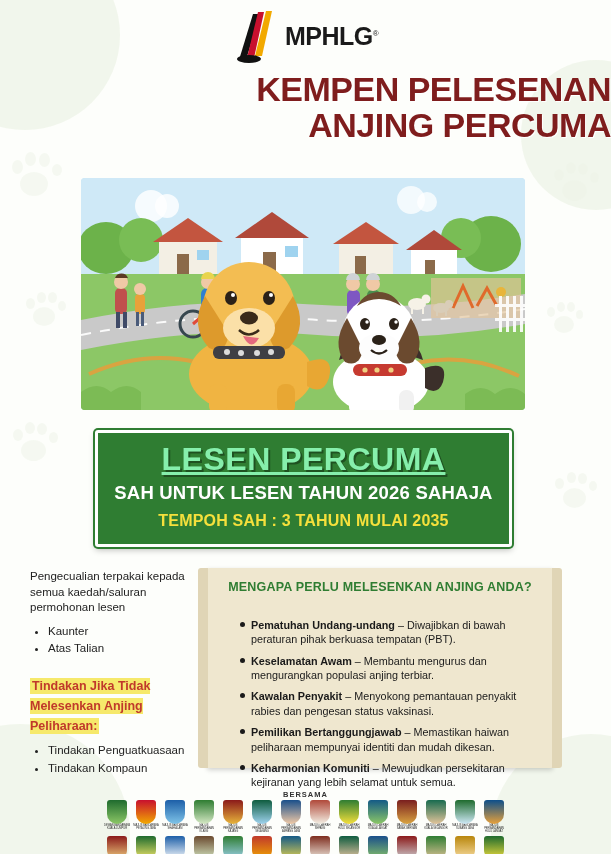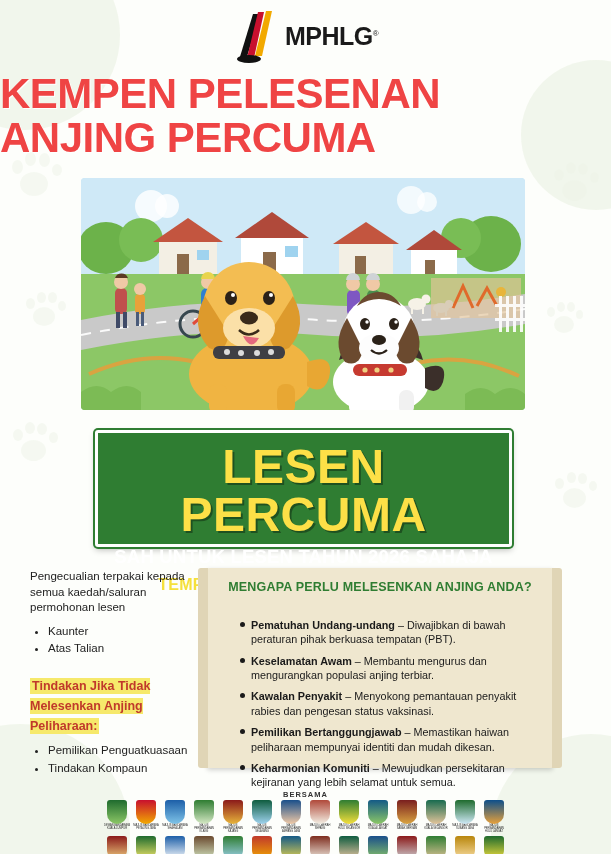--- a/index.html
+++ b/index.html
@@ -57,24 +57,24 @@
   .logo-text .reg {
     font-size: 8px;
     vertical-align: super;
     font-weight: normal;
   }
 
   
   .title {
     position: absolute;
     top: 72px; left: 0; right: 0;
-    text-align: left;
-    color: #ef4444;
-    font-weight: bold;
-    font-size: 42px;
+    text-align: right;
+    color: #7f1d1d;
+    font-weight: bold;
+    font-size: 34px;
     line-height: 1.05;
     letter-spacing: -0.5px;
     text-shadow: 1px 1px 0 #ffffff;
   }
   .title .l2 { display: block; }
 
   
   .illus {
     position: absolute;
     top: 178px; left: 81px;
@@ -90,26 +90,27 @@
     top: 430px; left: 95px;
     width: 417px; height: 117px;
     background: #2f7d32;
     border: 3px solid #ffffff;
     box-shadow: 0 0 0 2px #2f7d32, 0 3px 6px rgba(0,0,0,.25);
     border-radius: 3px;
     text-align: center;
     padding-top: 10px;
   }
   .banner .b1 {
-    font-size: 48px;
-    font-weight: bold;
-    color: #fde047;
+    font-size: 32px;
+    font-weight: bold;
+    color: #86efac;
     letter-spacing: 0.5px;
     line-height: 1;
     text-shadow: 2px 2px 0 rgba(0,0,0,.35);
+    text-decoration: underline;
   }
   .banner .b2 {
     margin-top: 7px;
     font-size: 18.5px;
     font-weight: bold;
     color: #ffffff;
     letter-spacing: 0.2px;
   }
   .banner .b3 {
     margin-top: 8px;
@@ -497,21 +498,21 @@
   <div class="left-col">
     <div class="para">Pengecualian terpakai kepada semua kaedah/saluran permohonan lesen</div>
     <ul>
       <li>Kaunter</li>
       <li>Atas Talian</li>
     </ul>
     <div class="hl-block">
       <span class="hl2">Tindakan Jika Tidak Melesenkan Anjing Peliharaan:</span>
     </div>
     <ul>
-      <li>Pemilikan Penguatkuasaan</li>
+      <li>Tindakan Penguatkuasaan</li>
       <li>Tindakan Kompaun</li>
     </ul>
   </div>
 
   <div class="parch">
     <h3>MENGAPA PERLU MELESENKAN ANJING ANDA?</h3>
     <ul>
       <li><b>Pematuhan Undang-undang</b><span> – Diwajibkan di bawah peraturan pihak berkuasa tempatan (PBT).</span></li>
       <li><b>Keselamatan Awam</b><span> – Membantu mengurus dan mengurangkan populasi anjing terbiar.</span></li>
       <li><b>Kawalan Penyakit</b><span> – Menyokong pemantauan penyakit rabies dan pengesan status vaksinasi.</span></li>

